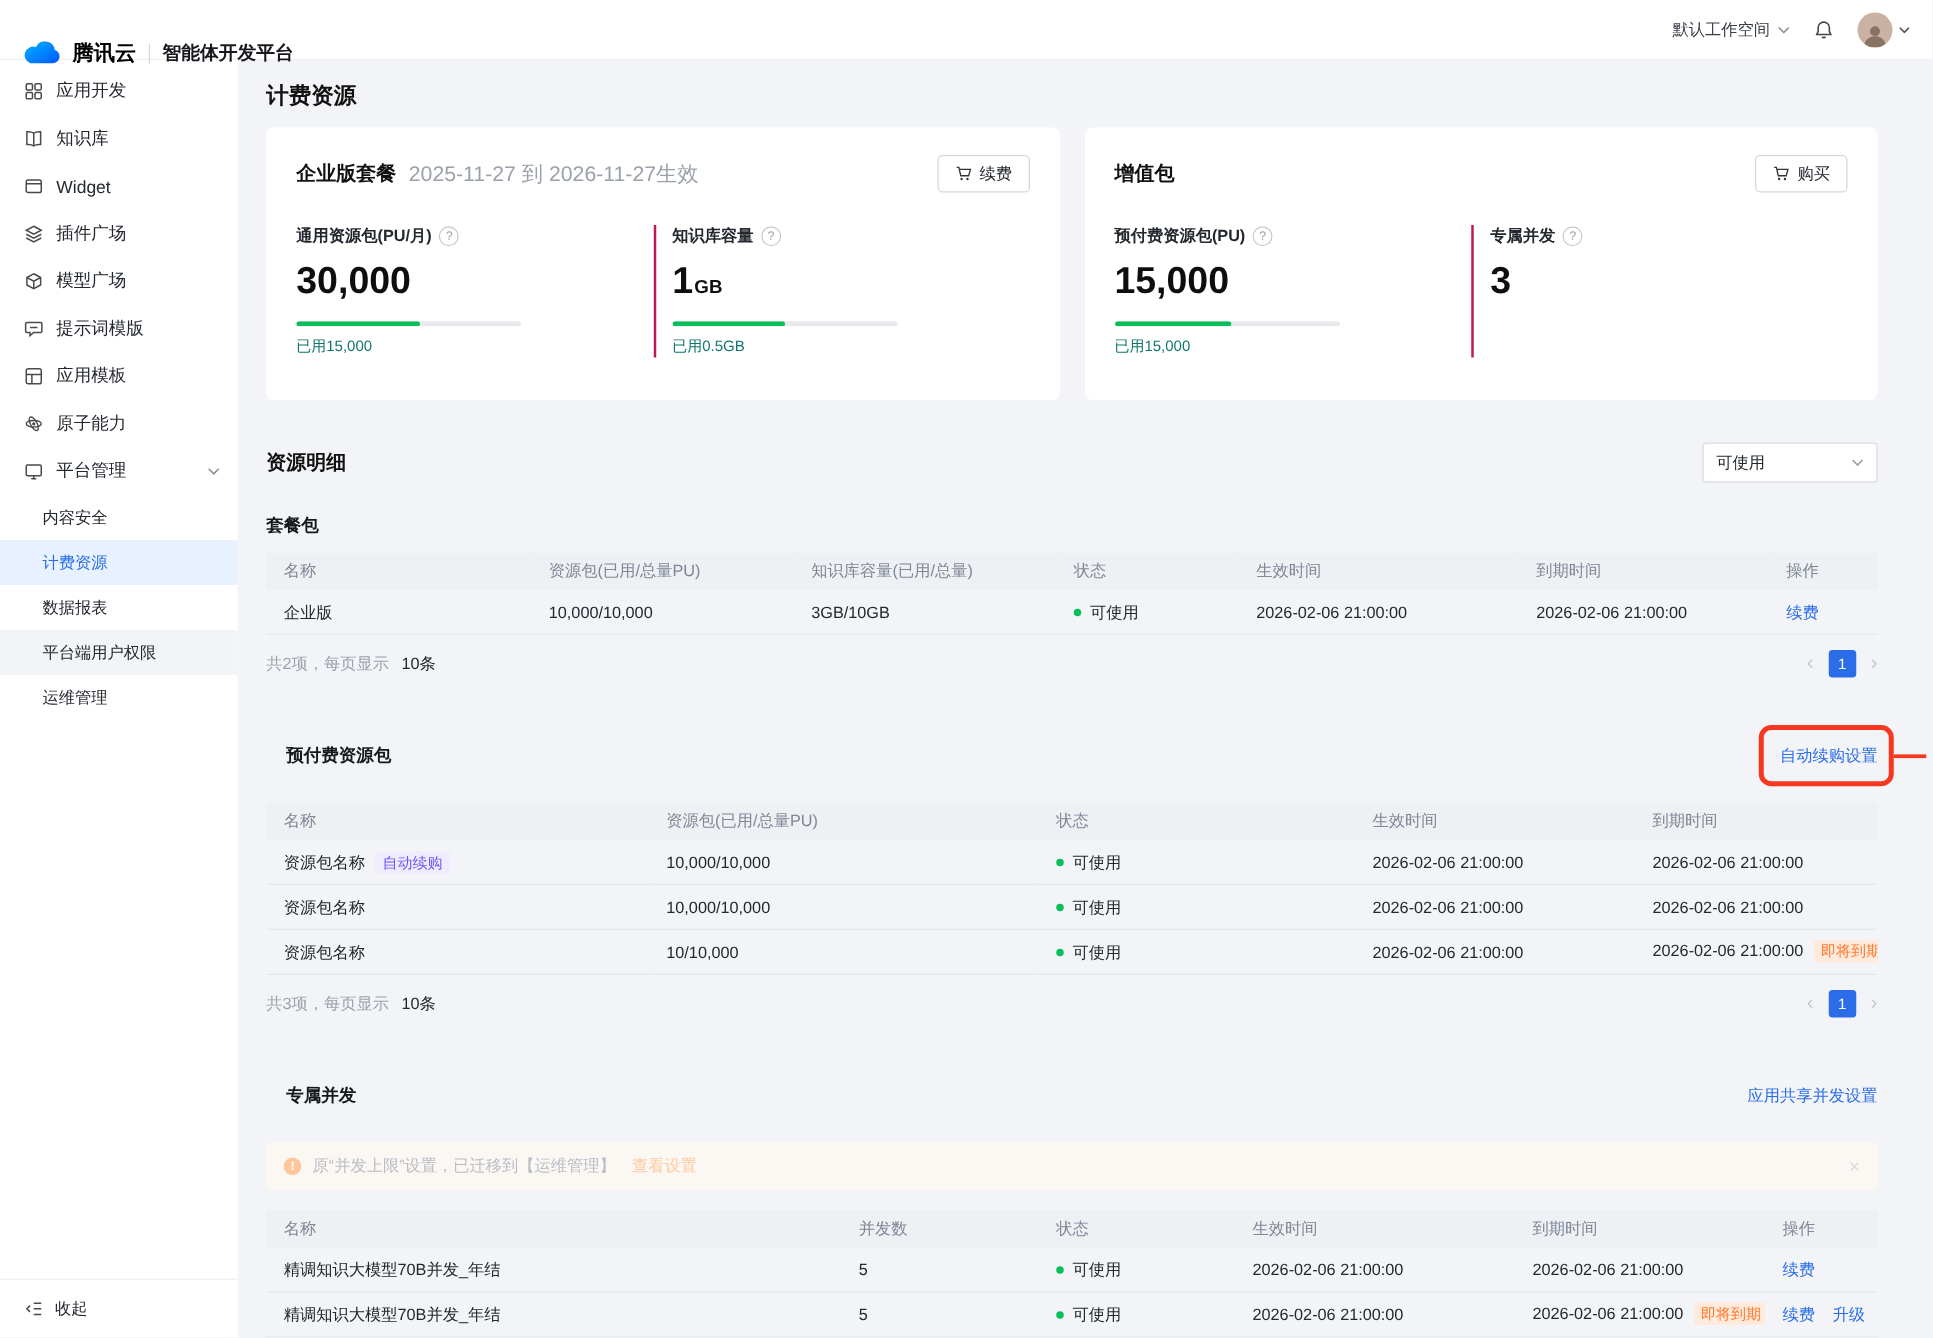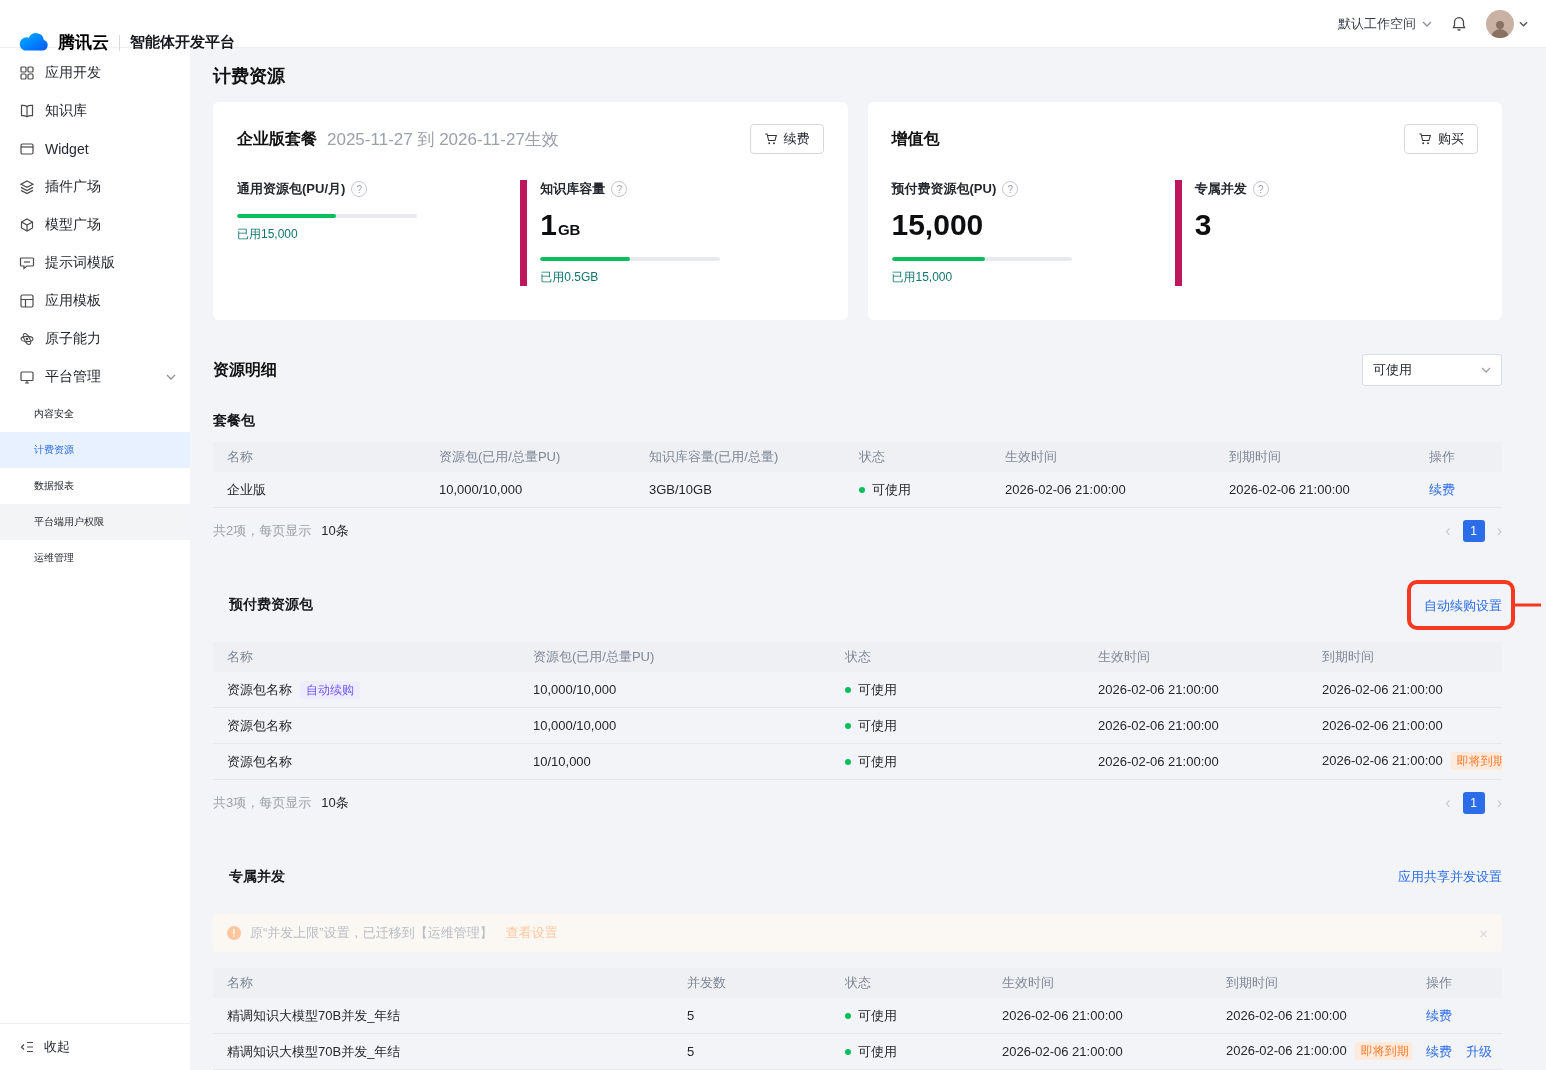--- a/index.html
+++ b/index.html
@@ -15,38 +15,38 @@
   .topbar-right{margin-left:auto;display:flex;align-items:center;gap:18px;}
   .workspace{display:flex;align-items:center;gap:6px;font-size:13px;color:#3a3f47;cursor:pointer;}
   .iconbtn{display:flex;align-items:center;cursor:pointer;}
   .user-menu{display:flex;align-items:center;gap:5px;cursor:pointer;}
   .avatar{width:28px;height:28px;border-radius:50%;background:#c9b2a3;overflow:hidden;display:flex;align-items:flex-end;justify-content:center;}
 
   
   .sidebar{position:absolute;top:48px;left:0;width:190px;bottom:0;background:#fff;display:flex;flex-direction:column;padding-top:6px;box-sizing:border-box;z-index:10;}
   .nav-item{height:38px;display:flex;align-items:center;gap:10px;padding:0 14px 0 19px;font-size:14px;color:#23272e;cursor:pointer;flex:none;}
   .nav-item .grow{flex:1;}
-  .sub-item{height:36px;display:flex;align-items:center;padding-left:34px;font-size:10px;color:#23272e;cursor:pointer;flex:none;}
+  .sub-item{height:36px;display:flex;align-items:center;padding-left:34px;font-size:13px;color:#23272e;cursor:pointer;flex:none;}
   .sub-item.active{background:#e8f1ff;color:#2b6de8;}
   .sub-item.hovered{background:#f3f4f6;}
   .side-foot{margin-top:auto;height:46px;border-top:1px solid #efeff1;display:flex;align-items:center;gap:9px;padding-left:19px;font-size:13px;color:#23272e;cursor:pointer;flex:none;}
 
   
   .main{position:absolute;left:190px;top:48px;right:0;bottom:0;background:#f3f4f7;padding:16px 44px 20px 23px;box-sizing:border-box;overflow:hidden;}
   h1.page-title{font-size:18px;font-weight:700;color:#111;margin:0 0 14px;}
 
   .cards{display:flex;gap:20px;}
   .card{flex:1;background:#fff;border-radius:6px;padding:22px 24px 26px;box-sizing:border-box;min-height:218px;}
   .card-head{display:flex;align-items:center;gap:10px;}
   .card-title{font-size:16px;font-weight:700;color:#111;}
   .card-sub{font-size:17px;color:#9ba1ab;}
   .ghost-btn{margin-left:auto;display:inline-flex;align-items:center;gap:6px;height:30px;padding:0 13px;border:1px solid #d5d7dc;background:#fff;border-radius:4px;font-size:13px;color:#23272e;cursor:pointer;font-family:inherit;}
   .metrics{display:flex;margin-top:26px;}
   .metric{flex:1;min-width:0;}
-  .metric + .metric{border-left:7px solid #be185d;padding-left:13px;}
+  .metric + .metric{border-left:2px solid #be185d;padding-left:13px;}
   .metric-label-row{display:flex;align-items:center;gap:6px;font-size:13px;font-weight:600;color:#23272e;}
   .help{width:14px;height:14px;border:1px solid #c4c8cf;border-radius:50%;color:#9aa0a8;font-size:10px;display:inline-flex;align-items:center;justify-content:center;cursor:pointer;font-weight:400;}
   .metric-value{margin-top:10px;font-size:30px;font-weight:700;color:#0d0e10;line-height:1.1;}
   .metric-value .unit{font-size:15px;font-weight:700;margin-left:1px;}
   .progress{width:180px;height:4px;border-radius:2px;background:#e9eaee;margin-top:16px;overflow:hidden;}
   .progress-fill{height:100%;border-radius:2px;background:#0abf5b;width:0;}
   .metric-used{margin-top:8px;font-size:12px;color:#0f766e;}
 
   .detail-head{margin-top:34px;display:flex;align-items:center;justify-content:space-between;}
   .detail-head h2{font-size:16px;font-weight:700;color:#111;margin:0;}
@@ -275,20 +275,21 @@
               </span>
             <span>续费</span>
           </button>
         </div>
         <div class="metrics">
           <div class="metric">
             <div class="metric-label-row">
               <span>通用资源包(PU/月)</span>
               <span class="help">?</span>
             </div>
+            <div class="metric-value"><span>30,000</span></div>
             <div class="progress">
                 <div class="progress-fill" style="width: 55%;"></div>
               </div>
             <div class="metric-used">已用15,000</div>
           </div>
           <div class="metric">
             <div class="metric-label-row">
               <span>知识库容量</span>
               <span class="help">?</span>
             </div>

